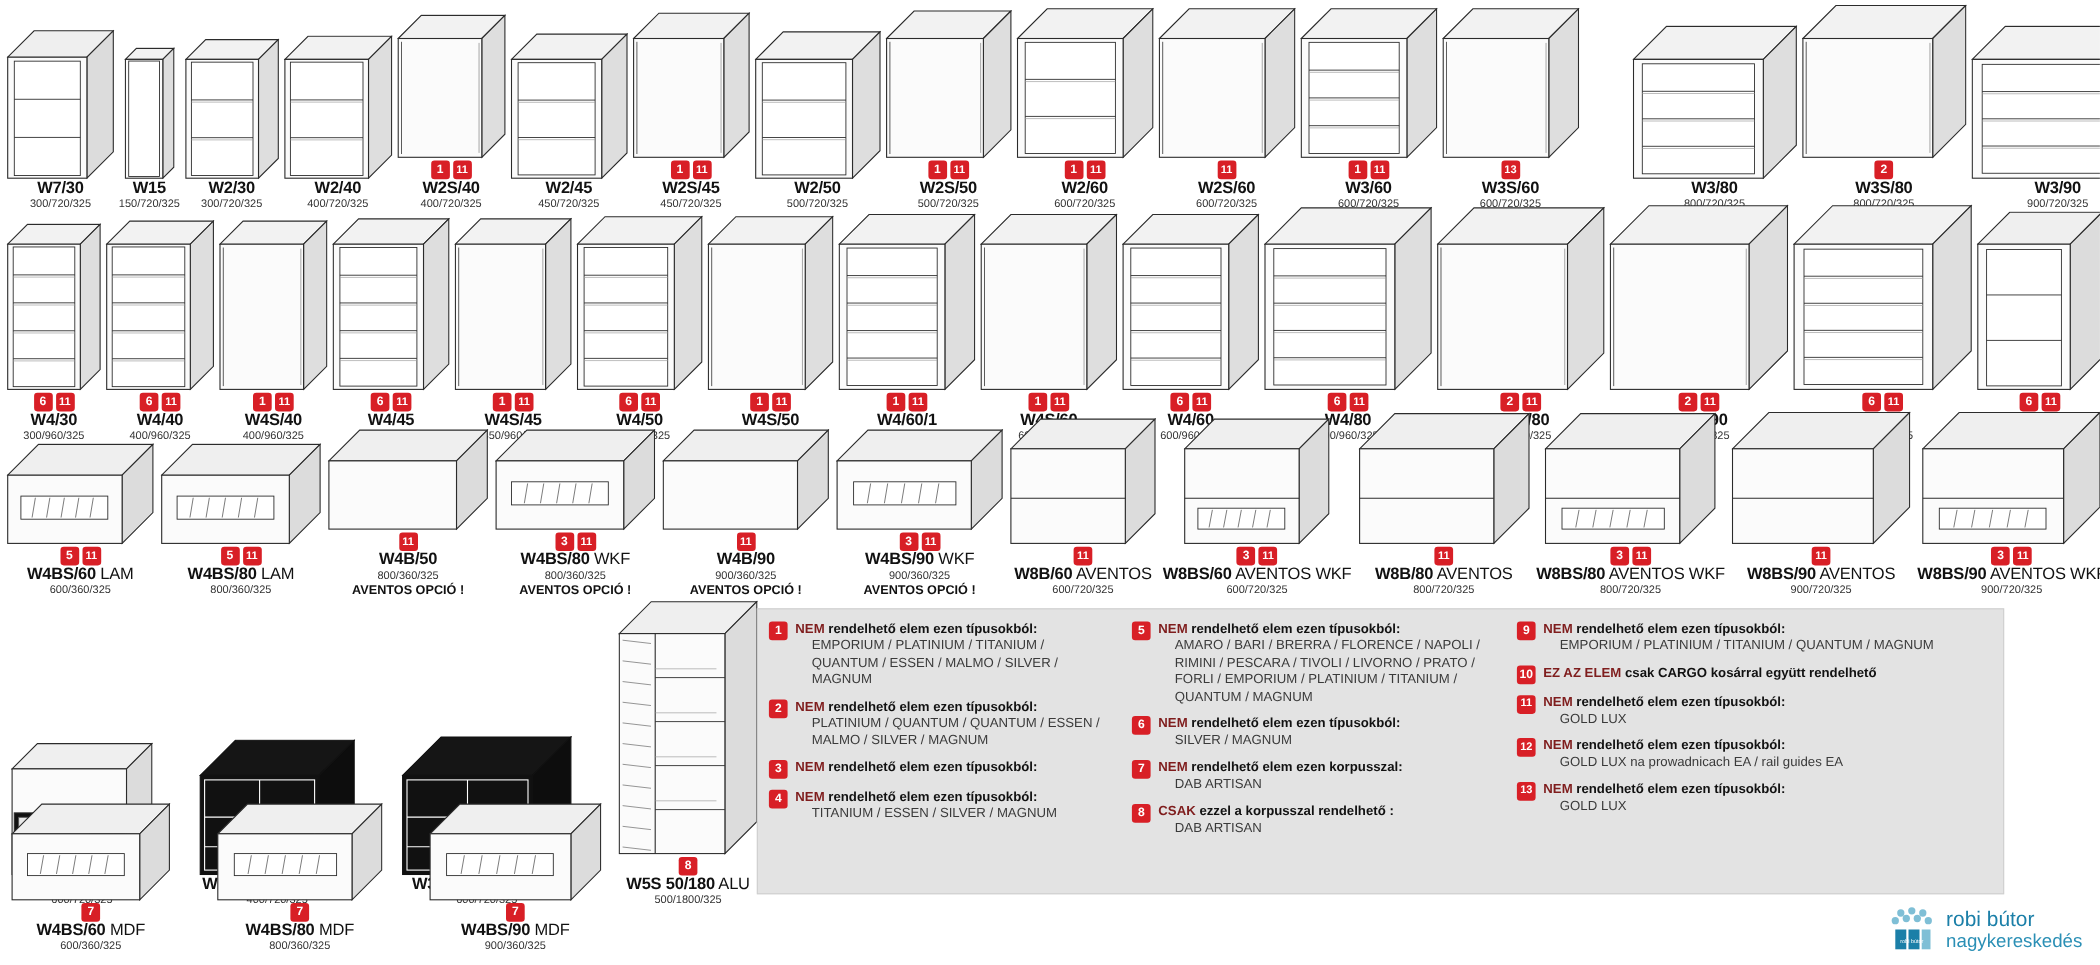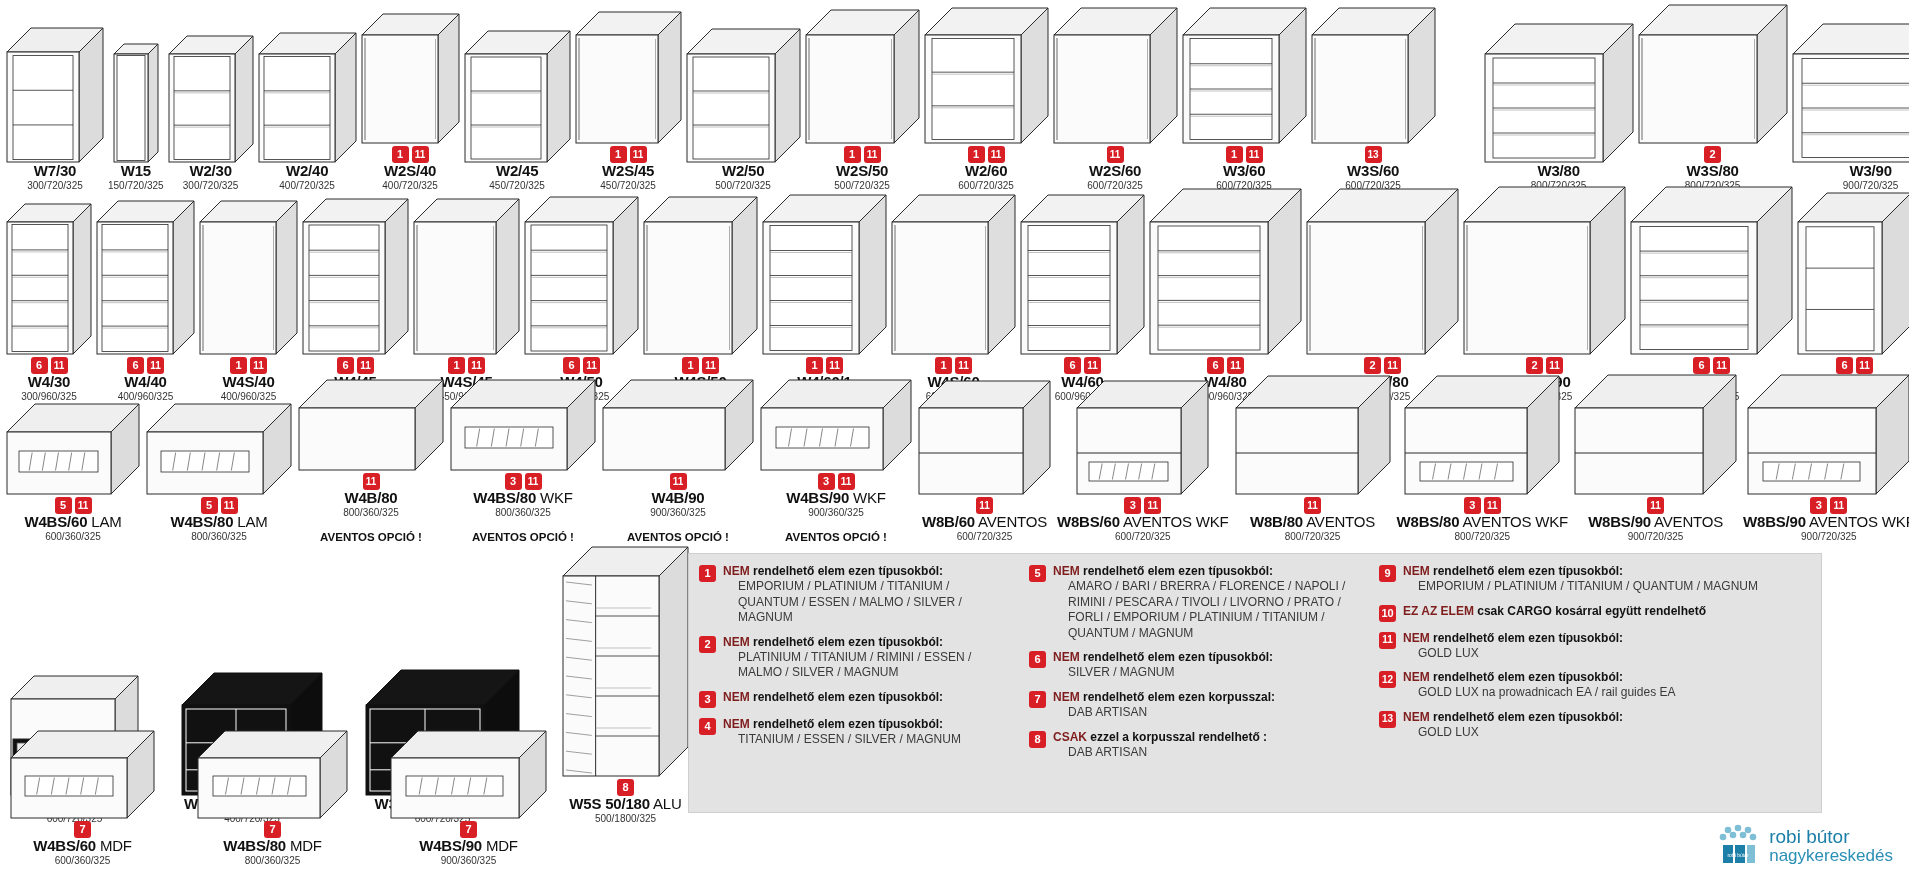--- a/index.html
+++ b/index.html
@@ -14,21 +14,21 @@
   .sheet{position:relative;width:1909px;height:877px;}
 
   
   .row{display:flex;align-items:flex-end;position:absolute;}
   .item{display:flex;flex-direction:column;align-items:center;justify-content:flex-end;position:relative;}
   .pic{position:relative;display:flex;align-items:flex-end;justify-content:center;}
 
   .caption{font-size:15px;font-weight:bold;letter-spacing:-0.2px;white-space:nowrap;line-height:1.05;}
   .caption .lite{font-weight:normal;}
   .dims{font-size:10px;color:#333;white-space:nowrap;line-height:1.2;margin-top:1px;}
-  .note{font-size:11.5px;font-weight:bold;color:#111;white-space:nowrap;margin-top:12px;}
+  .note{font-size:11.5px;font-weight:bold;color:#111;white-space:nowrap;margin-top:1px;}
 
   
   .badges{display:flex;gap:3px;justify-content:center;margin-top:2px;}
   .badge{
     width:17px;height:17px;border-radius:3px;background:#d81f26;color:#fff;
     font-size:11px;font-weight:bold;display:flex;align-items:center;justify-content:center;
     line-height:1;
   }
   .badge.b11,.badge.b12,.badge.b13{font-size:10px;}
 
@@ -689,21 +689,21 @@
         <div class="pic">
           <svg width="146" height="92" viewBox="0 0 146 92">
             <polygon points="1,29 29,1 145,1 117,29" fill="#efefef" stroke="#2b2b2b" stroke-width="1"></polygon>
             <polygon points="117,29 145,1 145,63 117,91" fill="#dcdcdc" stroke="#2b2b2b" stroke-width="1"></polygon>
             <rect x="1" y="29" width="116" height="62" fill="#fbfbfb" stroke="#2b2b2b" stroke-width="1"></rect>
           </svg>
         </div>
         <div class="badges">
           <span class="badge b11">11</span>
         </div>
-        <div class="caption"><span>W4B/80</span></div>
+        <div class="caption"><span>W4B/50</span></div>
         <div class="dims">800/360/325</div>
         <div class="note">AVENTOS OPCIÓ !</div>
       </div>
       <div class="item" style="min-width: 130px;">
         <div class="pic">
           <svg width="146" height="92" viewBox="0 0 146 92">
             <polygon points="1,29 29,1 145,1 117,29" fill="#efefef" stroke="#2b2b2b" stroke-width="1"></polygon>
             <polygon points="117,29 145,1 145,63 117,91" fill="#dcdcdc" stroke="#2b2b2b" stroke-width="1"></polygon>
             <rect x="1" y="29" width="116" height="62" fill="#fbfbfb" stroke="#2b2b2b" stroke-width="1"></rect>
             <rect x="15" y="48" width="88" height="21" fill="#ffffff" stroke="#2b2b2b" stroke-width="0.8"></rect>
@@ -1020,21 +1020,21 @@
           <span class="badge b1">1</span>
           <div class="legtext">
             <div class="legtitle"><span class="red">NEM</span><span> rendelhető elem ezen típusokból:</span></div>
             <div class="legbody">EMPORIUM / PLATINIUM / TITANIUM / QUANTUM / ESSEN / MALMO / SILVER / MAGNUM</div>
           </div>
         </div>
         <div class="legitem">
           <span class="badge b2">2</span>
           <div class="legtext">
             <div class="legtitle"><span class="red">NEM</span><span> rendelhető elem ezen típusokból:</span></div>
-            <div class="legbody">PLATINIUM / TITANIUM / RIMINI / ESSEN / MALMO / SILVER / MAGNUM</div>
+            <div class="legbody">PLATINIUM / QUANTUM / QUANTUM / ESSEN / MALMO / SILVER / MAGNUM</div>
           </div>
         </div>
         <div class="legitem">
           <span class="badge b3">3</span>
           <div class="legtext">
             <div class="legtitle"><span class="red">NEM</span><span> rendelhető elem ezen típusokból:</span></div>
           </div>
         </div>
         <div class="legitem">
           <span class="badge b4">4</span>

